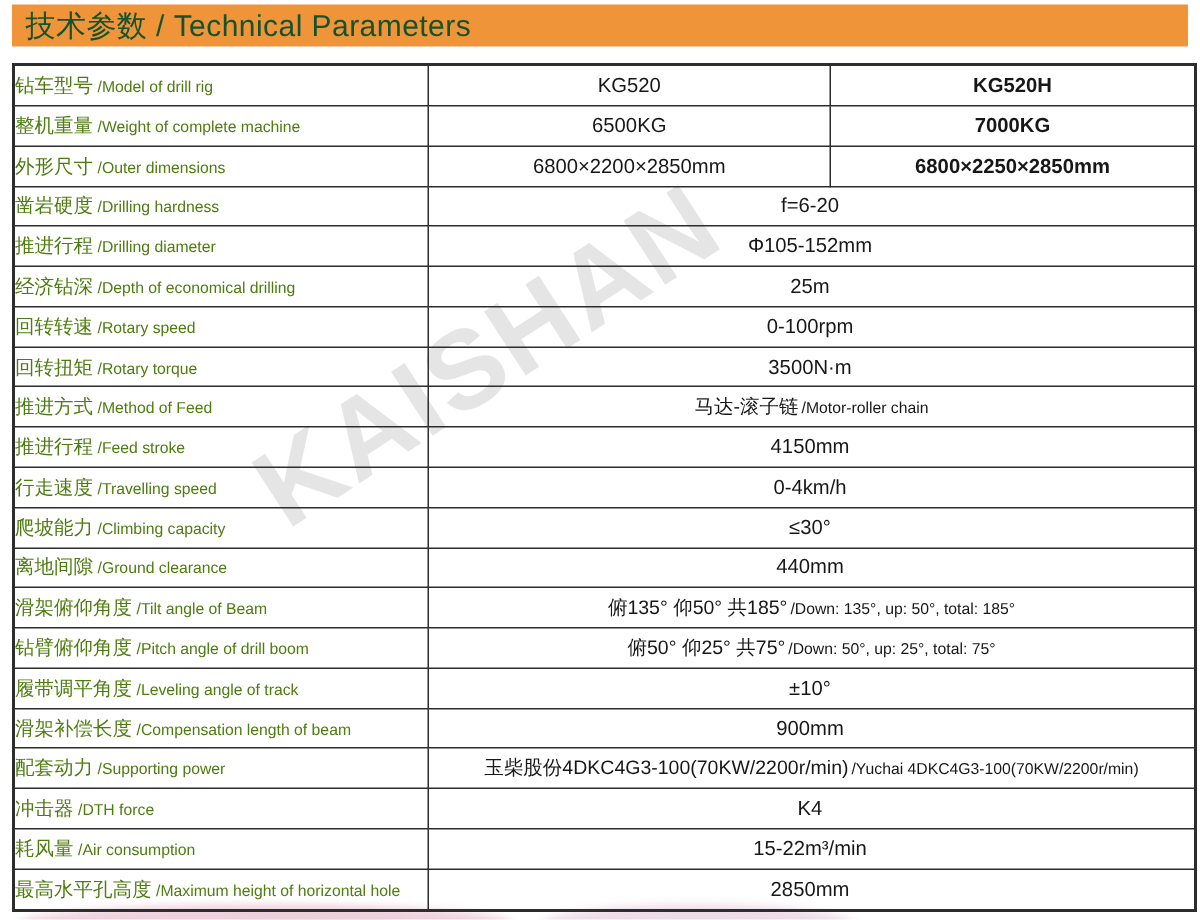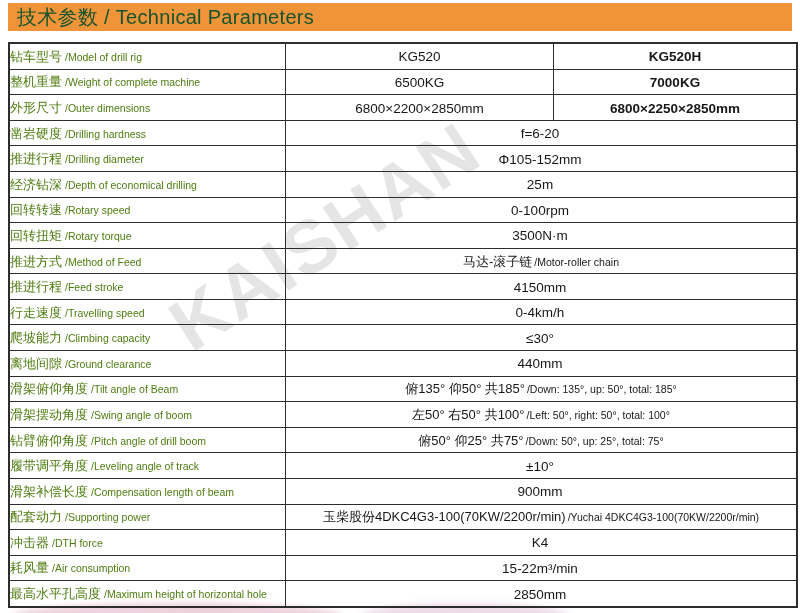--- a/index.html
+++ b/index.html
@@ -222,28 +222,20 @@
         <tr>
     <td class="label-cell">
       <span class="zh">滑架俯仰角度</span><span class="en">/Tilt angle of Beam</span>
     </td>
     <td class="value-cell" colspan="2">
       <span class="v"></span><span class="vzh">俯135° 仰50° 共185°</span><span class="ven">/Down: 135°, up: 50°, total: 185°</span>
     </td>
   </tr>
         <tr>
     <td class="label-cell">
-      <span class="zh">滑架摆动角度</span><span class="en">/Swing angle of boom</span>
-    </td>
-    <td class="value-cell" colspan="2">
-      <span class="v"></span><span class="vzh">左50° 右50° 共100°</span><span class="ven">/Left: 50°, right: 50°, total: 100°</span>
-    </td>
-  </tr>
-        <tr>
-    <td class="label-cell">
       <span class="zh">钻臂俯仰角度</span><span class="en">/Pitch angle of drill boom</span>
     </td>
     <td class="value-cell" colspan="2">
       <span class="v"></span><span class="vzh">俯50° 仰25° 共75°</span><span class="ven">/Down: 50°, up: 25°, total: 75°</span>
     </td>
   </tr>
         <tr>
     <td class="label-cell">
       <span class="zh">履带调平角度</span><span class="en">/Leveling angle of track</span>
     </td>

